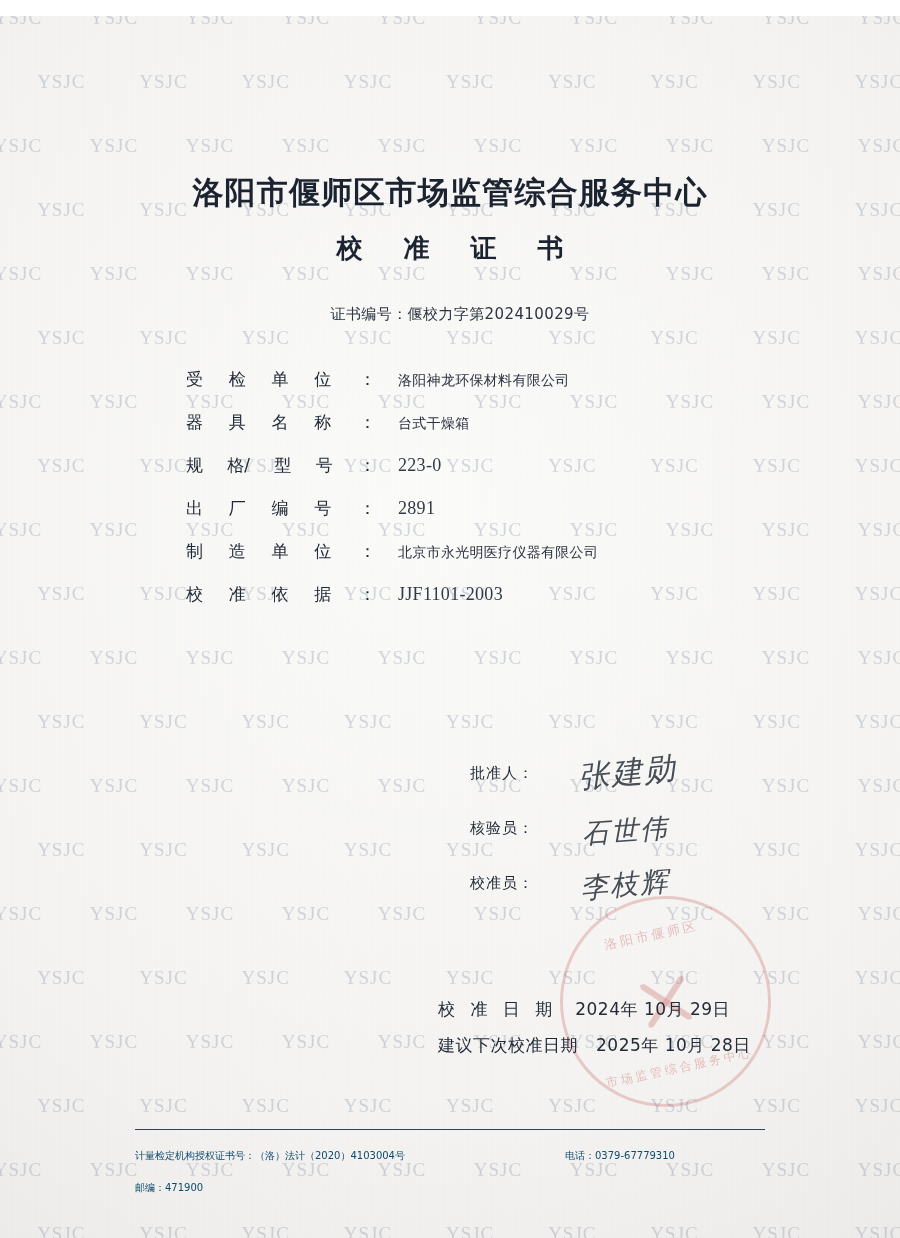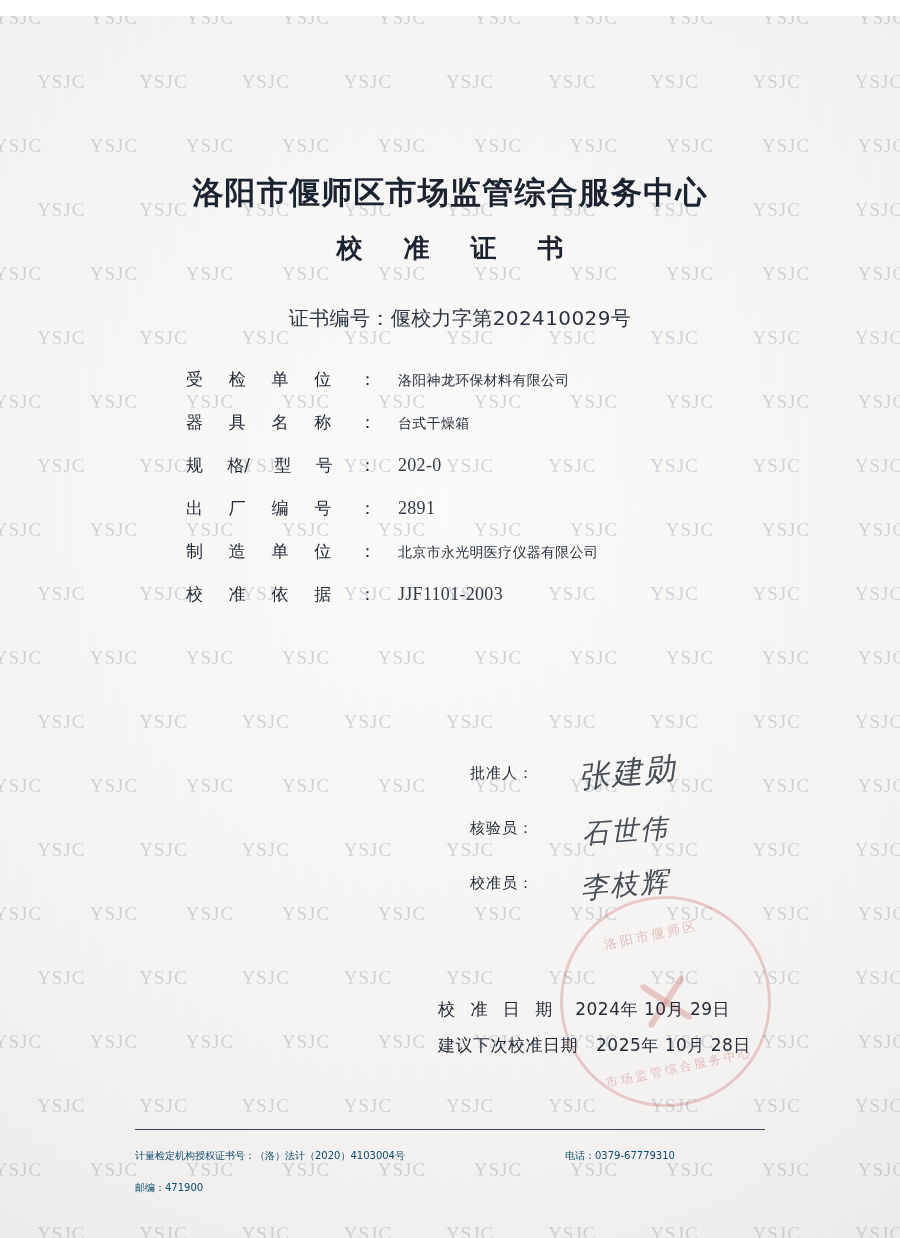--- a/index.html
+++ b/index.html
@@ -87,21 +87,21 @@
     letter-spacing: 16px;
     text-indent: 16px;
     color: #1c2330;
   }
   .cert-no {
     position: absolute;
     top: 289px;
     left: 0; right: 0;
     text-align: center;
     font-family: "DejaVu Sans", "Liberation Sans", sans-serif;
-    font-size: 20px;
+    font-size: 15px;
     letter-spacing: .4px;
     color: #2b3340;
     padding-left: 20px;
   }
 
   
   #fields {
     position: absolute;
     top: 352px;
     left: 186px;
@@ -536,21 +536,21 @@
           <div class="field-value cjk">台式干燥箱</div>
         </div>
         <div class="field-row">
           <div class="field-label">
             <span>规</span>
             <span>格/</span>
             <span>型</span>
             <span>号</span>
             <span class="colon">：</span>
           </div>
-          <div class="field-value">202-0</div>
+          <div class="field-value">223-0</div>
         </div>
         <div class="field-row">
           <div class="field-label">
             <span>出</span>
             <span>厂</span>
             <span>编</span>
             <span>号</span>
             <span class="colon">：</span>
           </div>
           <div class="field-value">2891</div>

